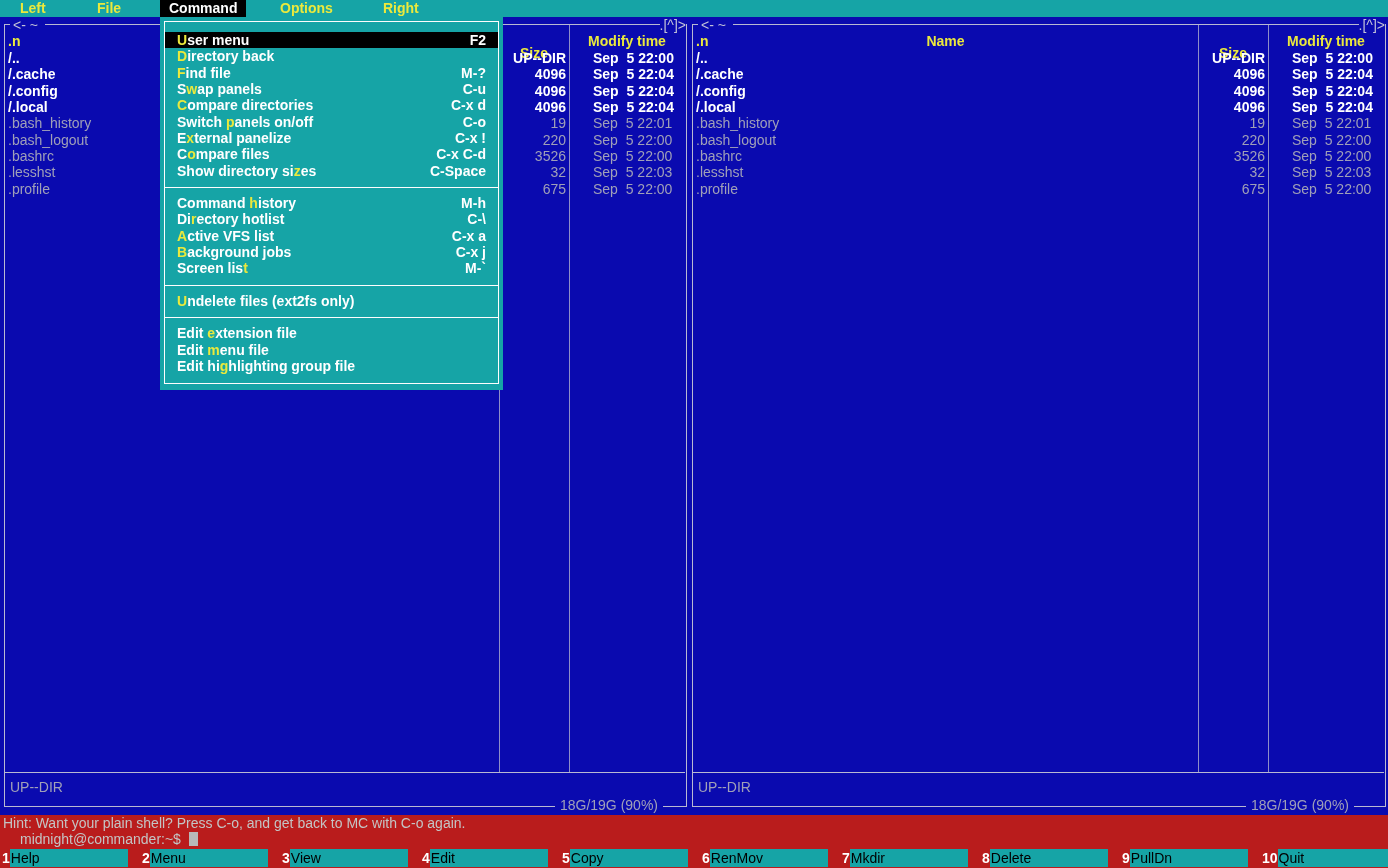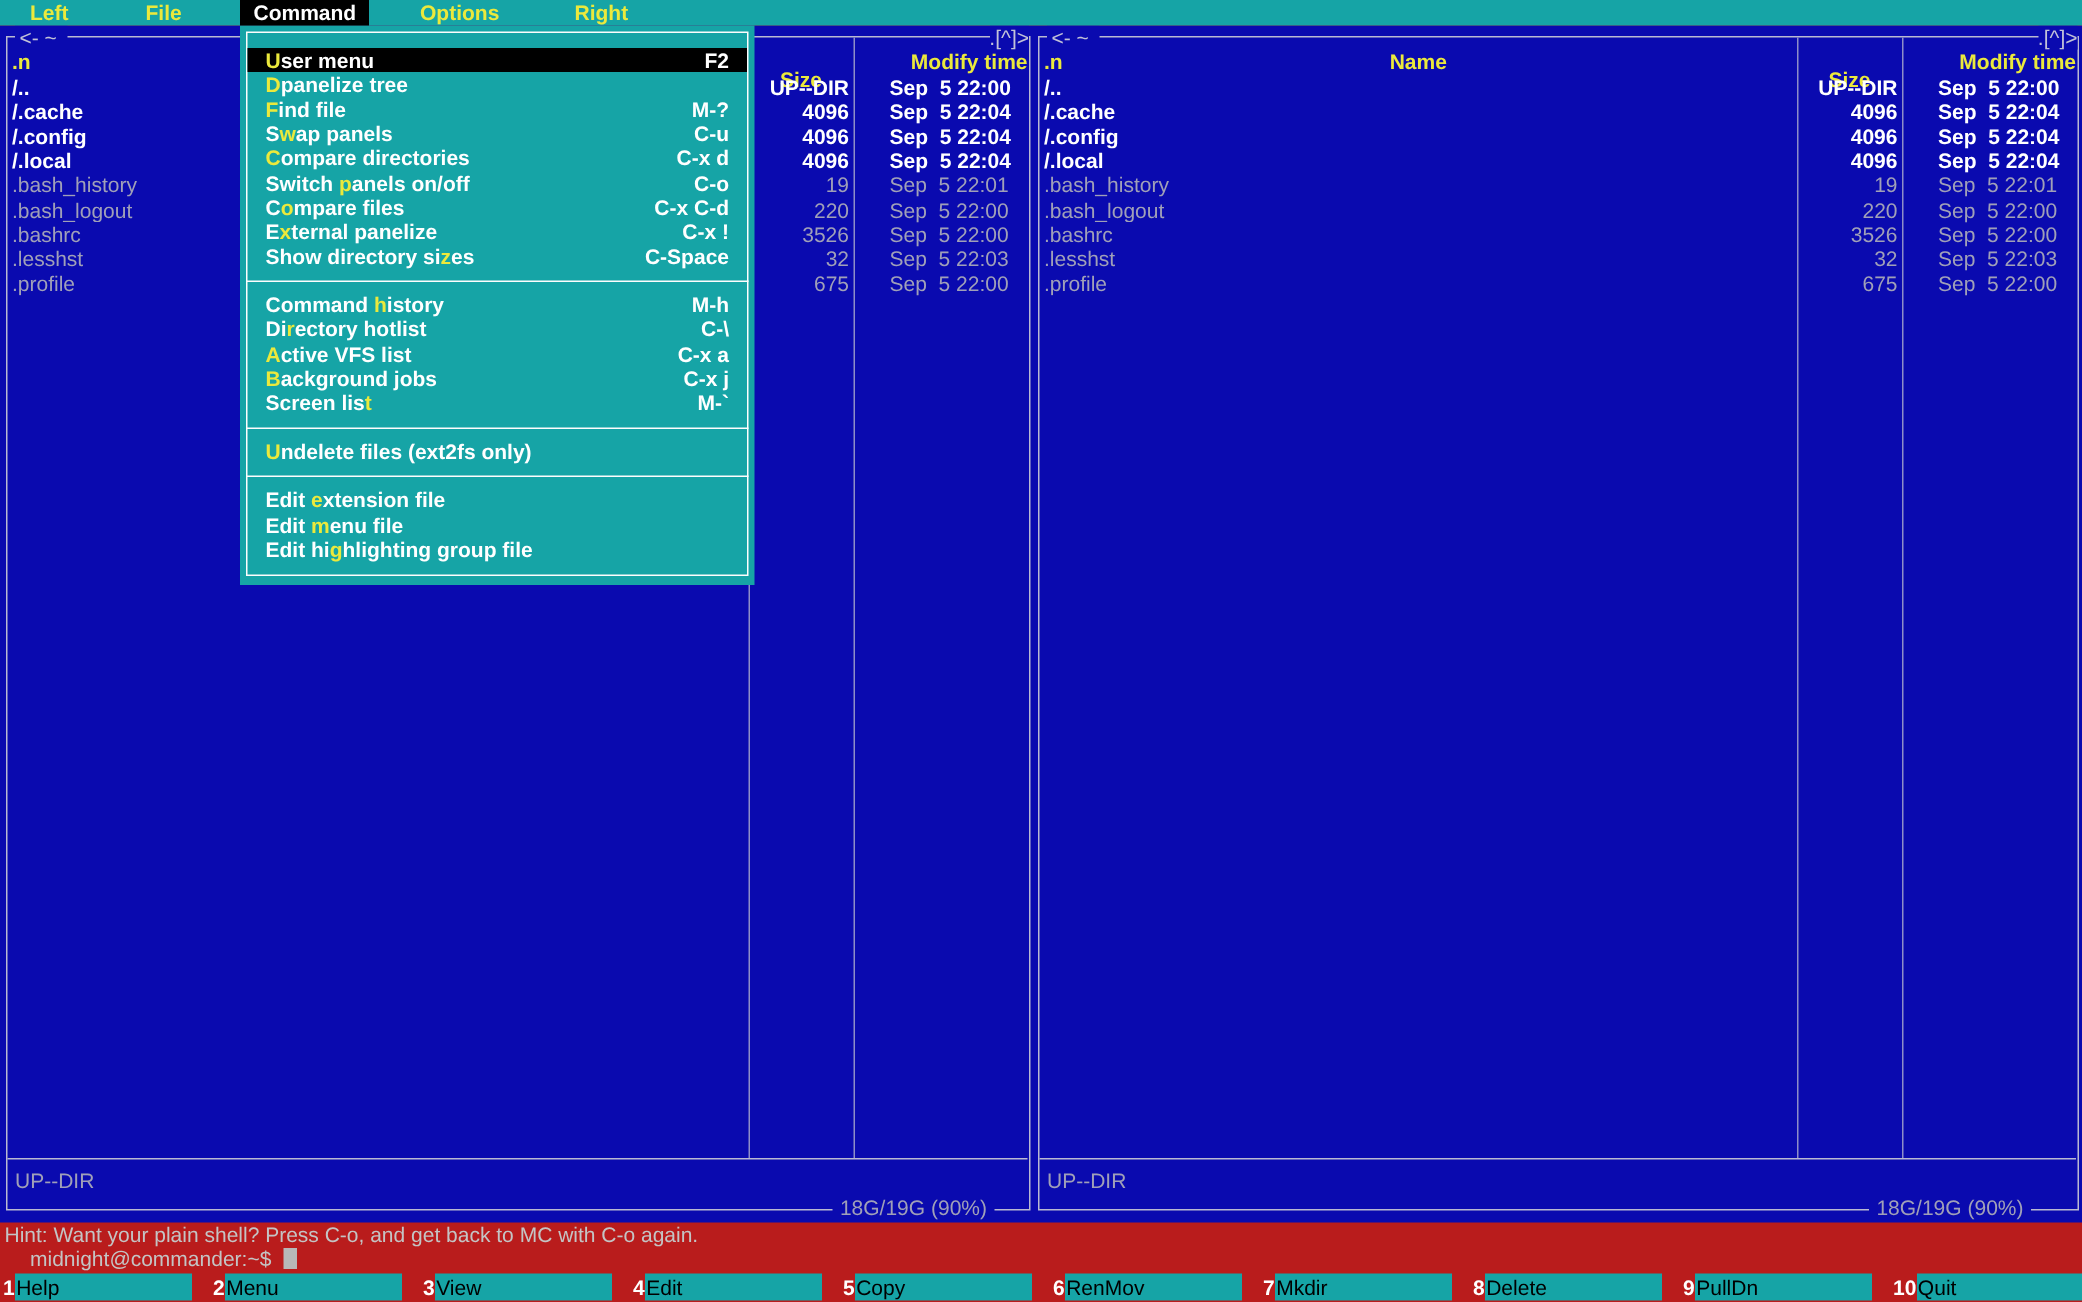--- a/index.html
+++ b/index.html
@@ -27,21 +27,21 @@
   .panel-right .pcorner{right:3px;}
   .colsep{position:absolute;top:8px;width:1px;height:747px;background:#8e8ec8;}
   .panel-left .cs1{left:499px}.panel-left .cs2{left:569px}
   .panel-right .cs1{left:510px}.panel-right .cs2{left:580px}
   .phead{position:absolute;top:16px;left:5px;height:17px;line-height:17px;display:flex;color:#ebe93c;white-space:pre;}
   .panel-left .phead{width:680px;}
   .panel-right .phead{width:691px;}
   .hname{flex:1;position:relative;text-align:center;}
   .hsort{position:absolute;left:3px;top:0;}
   .hsize{width:70px;text-align:center;margin-top:12px;}
-  .htime{width:116px;text-align:right;}
+  .htime{width:116px;text-align:center;}
   .rows{position:absolute;top:33px;left:5px;}
   .panel-left .rows{width:680px;}
   .panel-right .rows{width:691px;}
   .frow{display:flex;height:16.35px;line-height:16.35px;white-space:pre;}
   .frow.dir{color:#fff;font-weight:bold;}
   .frow.file{color:#a0a0b8;font-weight:normal;}
   .fname{flex:1;padding-left:3px;overflow:hidden;}
   .fsize{width:70px;text-align:right;padding-right:3px;box-sizing:border-box;}
   .ftime{width:116px;padding-left:24px;box-sizing:border-box;}
   .minisep{position:absolute;top:755px;left:5px;height:1px;background:#b9b9d2;}
@@ -139,27 +139,27 @@
         <div class="frow file"><span class="fname">.profile</span><span class="fsize">675</span><span class="ftime">Sep  5 22:00</span></div>
       </div>
       <div class="minisep"></div>
       <div class="ministatus">UP--DIR</div>
       <div class="freespace">18G/19G (90%)</div>
     </section>
 
     <div class="dropdown">
       <div class="dd-inner">
         <div class="dd-item selected"><span></span><span class="hot">U</span><span>ser menu</span><span class="sc">F2</span></div>
-        <div class="dd-item"><span></span><span class="hot">D</span><span>panelize tree</span><span class="sc"></span></div>
+        <div class="dd-item"><span></span><span class="hot">D</span><span>irectory back</span><span class="sc"></span></div>
         <div class="dd-item"><span></span><span class="hot">F</span><span>ind file</span><span class="sc">M-?</span></div>
         <div class="dd-item"><span>S</span><span class="hot">w</span><span>ap panels</span><span class="sc">C-u</span></div>
         <div class="dd-item"><span></span><span class="hot">C</span><span>ompare directories</span><span class="sc">C-x d</span></div>
         <div class="dd-item"><span>Switch </span><span class="hot">p</span><span>anels on/off</span><span class="sc">C-o</span></div>
+        <div class="dd-item"><span>E</span><span class="hot">x</span><span>ternal panelize</span><span class="sc">C-x !</span></div>
         <div class="dd-item"><span>C</span><span class="hot">o</span><span>mpare files</span><span class="sc">C-x C-d</span></div>
-        <div class="dd-item"><span>E</span><span class="hot">x</span><span>ternal panelize</span><span class="sc">C-x !</span></div>
         <div class="dd-item"><span>Show directory si</span><span class="hot">z</span><span>es</span><span class="sc">C-Space</span></div>
         <div class="dd-sep"></div>
         <div class="dd-item"><span>Command </span><span class="hot">h</span><span>istory</span><span class="sc">M-h</span></div>
         <div class="dd-item"><span>Di</span><span class="hot">r</span><span>ectory hotlist</span><span class="sc">C-\</span></div>
         <div class="dd-item"><span></span><span class="hot">A</span><span>ctive VFS list</span><span class="sc">C-x a</span></div>
         <div class="dd-item"><span></span><span class="hot">B</span><span>ackground jobs</span><span class="sc">C-x j</span></div>
         <div class="dd-item"><span>Screen lis</span><span class="hot">t</span><span></span><span class="sc">M-`</span></div>
         <div class="dd-sep"></div>
         <div class="dd-item"><span></span><span class="hot">U</span><span>ndelete files (ext2fs only)</span><span class="sc"></span></div>
         <div class="dd-sep"></div>

